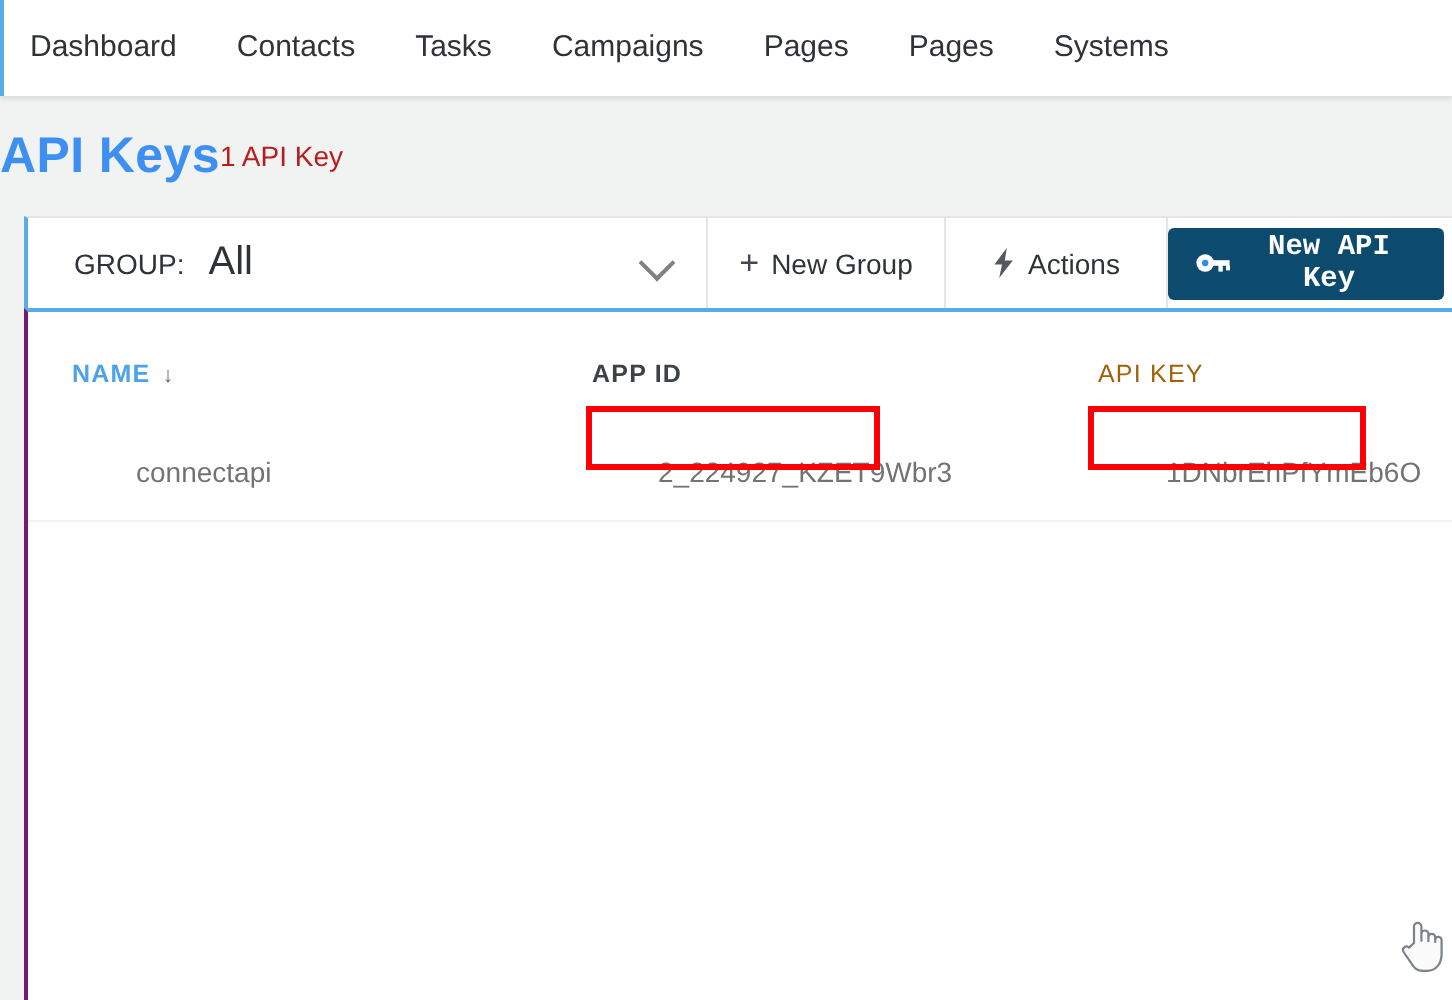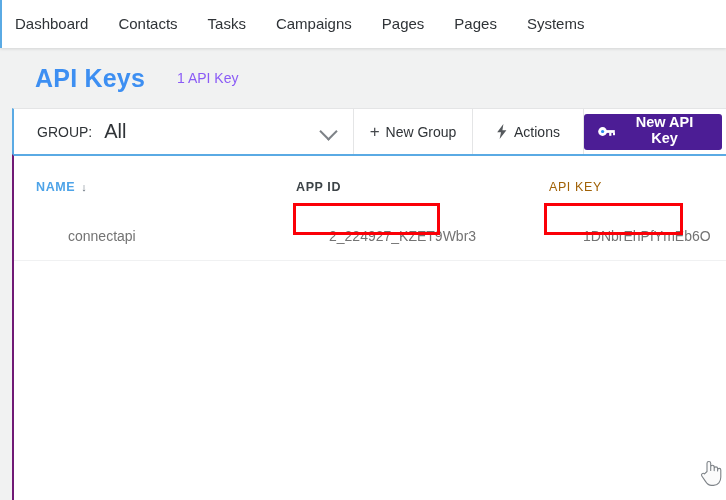--- a/index.html
+++ b/index.html
@@ -56,27 +56,25 @@
     width: 726px;
     height: 60px;
     background: #f1f2f2;
     display: flex;
     align-items: center;
   }
   .page-title {
     font-size: 25px;
     font-weight: bold;
     color: #3d8ff2;
-    margin-left: 35px;
     letter-spacing: 0.2px;
   }
   .record-count {
     font-size: 14px;
-    color: #8b5cf6;
-    margin-left: 32px;
+    color: #b91c1c;
   }
 
   
   .toolbar {
     position: absolute;
     left: 12px;
     top: 108px;
     width: 714px;
     height: 46px;
     background: #ffffff;
@@ -142,31 +140,32 @@
     align-items: center;
   }
   .primary-btn-wrap {
     flex: 1;
     display: flex;
     align-items: center;
     justify-content: flex-end;
     padding-right: 4px;
   }
   .primary-btn {
-    background: #4c1d95;
+    background: #0c4a6e;
     color: #ffffff;
     font-size: 14.5px;
     font-weight: bold;
     border: none;
     border-radius: 3px;
     height: 36px;
     padding: 0 17px 0 14px;
     display: flex;
-    cursor: pointer;
-    font-family: Liberation Sans, sans-serif;
+    align-items: center;
+    cursor: pointer;
+    font-family: Liberation Mono, monospace;
   }
   .key-icon {
     margin-right: 9px;
     display: inline-flex;
     align-items: center;
   }
 
   
   .table-card {
     position: absolute;

